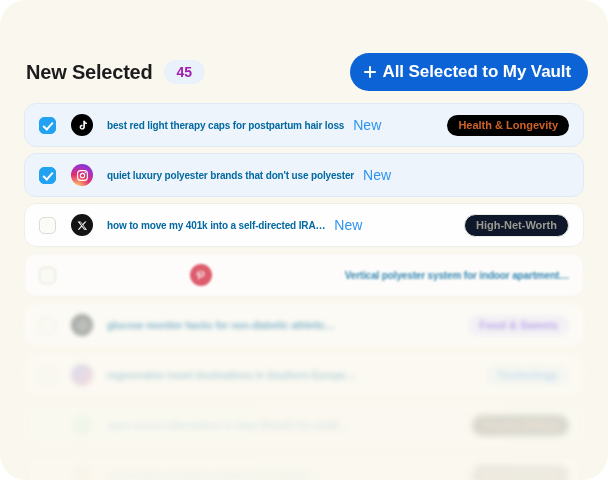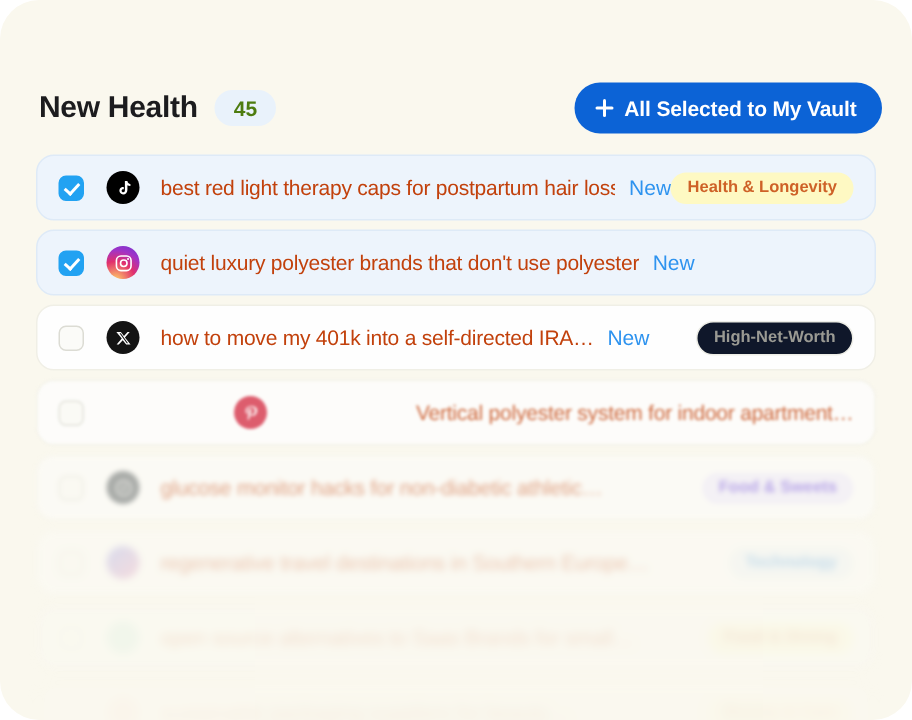--- a/index.html
+++ b/index.html
@@ -37,39 +37,39 @@
   .title {
     font-size: 20px;
     font-weight: bold;
     color: #1C1C1E;
     letter-spacing: -0.2px;
     white-space: nowrap;
   }
   .count-pill {
     margin-left: 11px;
     background: #E9F2FB;
-    color: #4d7c0f;
+    color: #a21caf;
     font-size: 14px;
     font-weight: bold;
     border-radius: 999px;
     padding: 5px 13px;
     line-height: 1;
   }
   .spacer { flex: 1 1 auto; }
 
   .vault-btn {
     display: flex;
     align-items: center;
     gap: 7px;
     background: #0C63D6;
     color: #ffffff;
     border: none;
     border-radius: 999px;
     padding: 9px 17px 9px 14px;
-    font-size: 14px;
+    font-size: 17px;
     font-weight: bold;
     font-family: "Liberation Sans", sans-serif;
     letter-spacing: -0.1px;
     cursor: pointer;
     white-space: nowrap;
   }
   .plus-icon {
     display: inline-block;
     width: 12px; height: 12px;
     position: relative;
@@ -157,23 +157,23 @@
   .av-pin { background: #D6324A; }
   .av-dark { background: #4B5358; }
   .av-grad2 { background: linear-gradient(140deg, #7C8BE8 0%, #E48BB4 100%); }
   .av-mint { background: #B9E3D6; }
   .av-rose { background: #F0C9BC; }
   .avatar svg { display: block; }
 
   
   .qtext {
     margin-left: 14px;
-    font-size: 14px;
-    font-weight: normal;
-    color: #c2410c;
+    font-size: 10px;
+    font-weight: bold;
+    color: #0369a1;
     letter-spacing: -0.15px;
     white-space: nowrap;
     overflow: hidden;
   }
   .new-badge {
     margin-left: 9px;
     font-size: 14px;
     font-weight: normal;
     color: #2E93EF;
     white-space: nowrap;
@@ -183,40 +183,40 @@
   .tag {
     margin-left: auto;
     font-size: 11px;
     font-weight: bold;
     border-radius: 999px;
     padding: 5px 11px;
     line-height: 1;
     white-space: nowrap;
     flex: 0 0 auto;
   }
-  .tag-orange { background: #fef9c3; color: #CE6127; }
+  .tag-orange { background: #000000; color: #CE6127; }
   .tag-purple { background: #EDE9FE; color: #6A45E2; }
   .tag-gray   { background: #0f172a; color: #9A9A93; border: 1px solid #EDEDE6; }
   .tag-blue   { background: #EAF3FC; color: #2E8CE0; }
 
   
   .f1 { opacity: 1; filter: none; }
   .f2 { opacity: 0.78; filter: blur(0.9px); }
   .f3 { opacity: 0.46; filter: blur(1.9px); }
   .f4 { opacity: 0.26; filter: blur(2.6px); }
   .f5 { opacity: 0.13; filter: blur(3.2px); }
   .f6 { opacity: 0.06; filter: blur(3.6px); }
 </style>
 </head>
 <body>
 
 <div class="app-card">
 
   <div class="header">
-    <span class="title">New Health</span>
+    <span class="title">New Selected</span>
     <span class="count-pill">45</span>
     <span class="spacer"></span>
     <button class="vault-btn">
       <span class="plus-icon"></span>
       <span>All Selected to My Vault</span>
     </button>
   </div>
 
   <div class="rows" id="rows">
       <div class="row sel f1">

